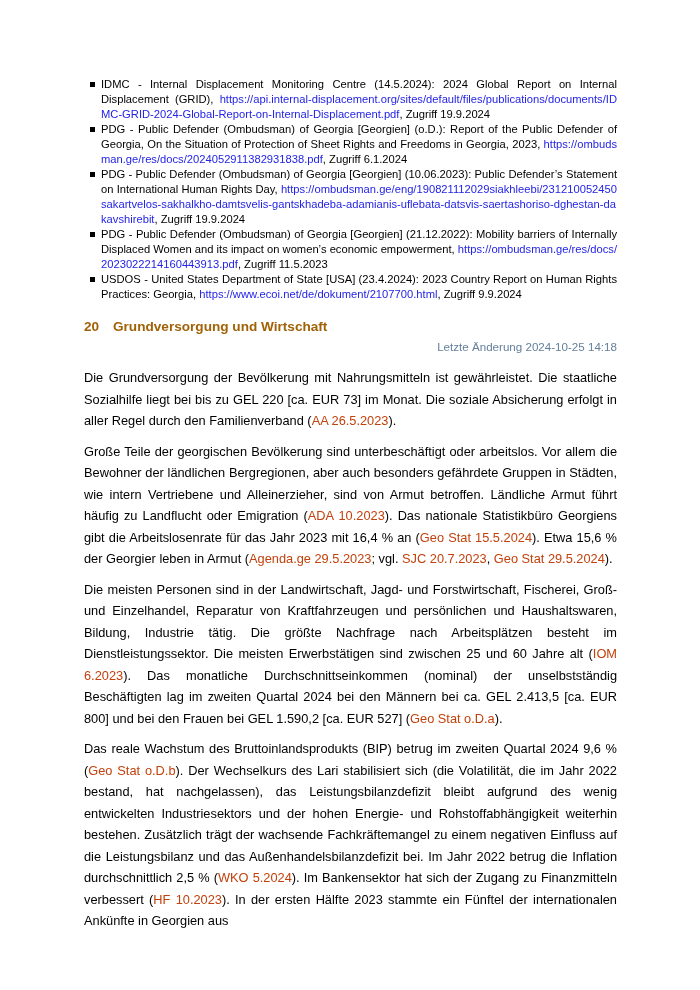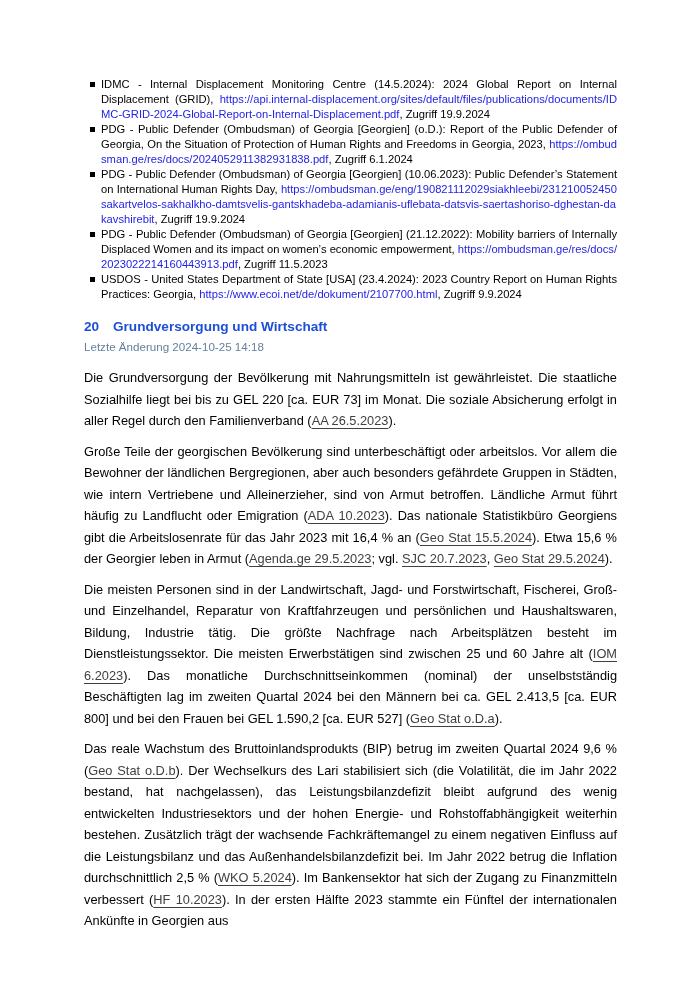--- a/index.html
+++ b/index.html
@@ -27,54 +27,53 @@
   }
   a.url{
     color:#2323e6;text-decoration:none;cursor:pointer;
     overflow-wrap:anywhere;word-break:break-all;
   }
 
   
   h2.sec{
     margin:0 0 6px 0;
     font-size:13.6px;font-weight:bold;
-    color:#1d4ed8;
+    color:#a16207;
   }
   .secnum{display:inline-block;width:29px;}
   .lastchange{
-    color:#64809c;font-size:11.6px;margin:0 0 14px 0;
+    color:#64809c;font-size:11.6px;margin:0 0 14px 0;text-align:right;
   }
 
   
   .paras p{
     margin:0 0 9px 0;
     font-size:12.8px;line-height:21.5px;
     text-align:justify;
   }
   a.ref{
-    color:#404040;cursor:pointer;
-    text-decoration:underline;
+    color:#c2410c;cursor:pointer;
     text-decoration-thickness:0.8px;
     text-underline-offset:2.5px;
   }
 
   .pageno{
     position:absolute;left:0;right:0;top:928px;
     text-align:center;font-size:11.5px;color:#000;
   }
 </style>
 </head>
 <body>
 
 <div class="page">
   <div class="inner">
 
     <ul class="refs" id="refs">
         <li><span>IDMC - Internal Displacement Monitoring Centre (14.5.2024): 2024 Global Report on Internal Displacement (GRID), </span><a class="url">https://api.internal-displacement.org/sites/default/files/publications/documents/IDMC-GRID-2024-Global-Report-on-Internal-Displacement.pdf</a><span>, Zugriff 19.9.2024</span></li>
-        <li><span>PDG - Public Defender (Ombudsman) of Georgia [Georgien] (o.D.): Report of the Public Defender of Georgia, On the Situation of Protection of Human Rights and Freedoms in Georgia, 2023, </span><a class="url">https://ombudsman.ge/res/docs/2024052911382931838.pdf</a><span>, Zugriff 6.1.2024</span></li>
+        <li><span>PDG - Public Defender (Ombudsman) of Georgia [Georgien] (o.D.): Report of the Public Defender of Georgia, On the Situation of Protection of Sheet Rights and Freedoms in Georgia, 2023, </span><a class="url">https://ombudsman.ge/res/docs/2024052911382931838.pdf</a><span>, Zugriff 6.1.2024</span></li>
         <li><span>PDG - Public Defender (Ombudsman) of Georgia [Georgien] (10.06.2023): Public Defender’s Statement on International Human Rights Day, </span><a class="url">https://ombudsman.ge/eng/190821112029siakhleebi/231210052450sakartvelos-sakhalkho-damtsvelis-gantskhadeba-adamianis-uflebata-datsvis-saertashoriso-dghestan-dakavshirebit</a><span>, Zugriff 19.9.2024</span></li>
         <li><span>PDG - Public Defender (Ombudsman) of Georgia [Georgien] (21.12.2022): Mobility barriers of Internally Displaced Women and its impact on women’s economic empowerment, </span><a class="url">https://ombudsman.ge/res/docs/2023022214160443913.pdf</a><span>, Zugriff 11.5.2023</span></li>
         <li><span>USDOS - United States Department of State [USA] (23.4.2024): 2023 Country Report on Human Rights Practices: Georgia, </span><a class="url">https://www.ecoi.net/de/dokument/2107700.html</a><span>, Zugriff 9.9.2024</span></li>
       </ul>
 
     <h2 class="sec">
       <span class="secnum">20</span><span class="sectitle">Grundversorgung und Wirtschaft</span>
     </h2>
 
     <div class="lastchange">Letzte Änderung 2024-10-25 14:18</div>

